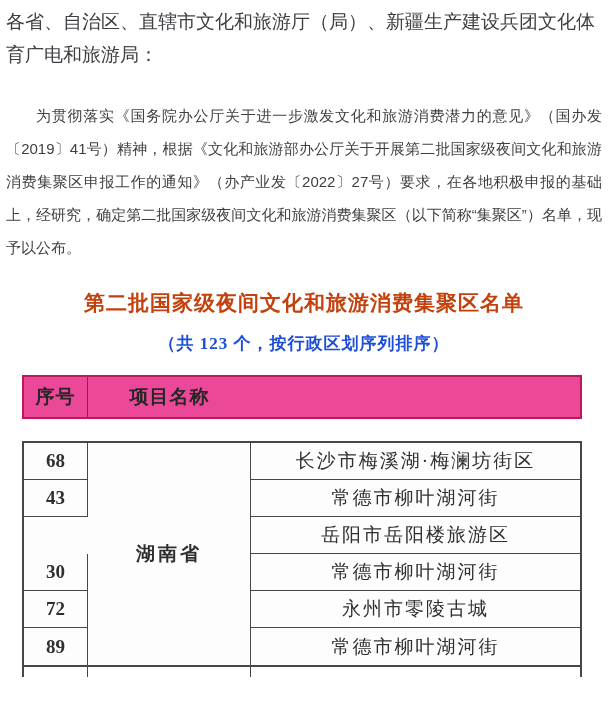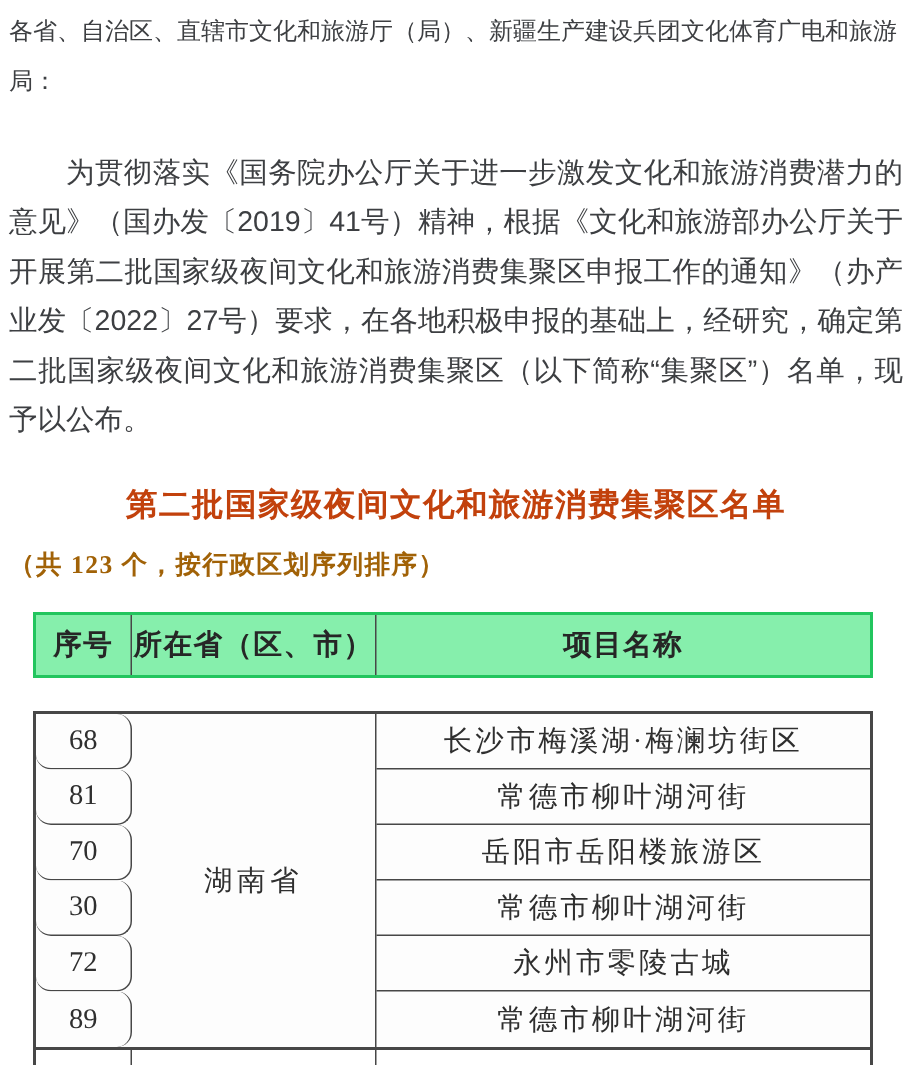--- a/index.html
+++ b/index.html
@@ -12,58 +12,59 @@
     height: 716px;
     overflow: hidden;
     font-family: "Liberation Sans", sans-serif;
     color: #3d3f42;
   }
   .page {
     padding: 5px 6px 0 6px;
     box-sizing: border-box;
   }
   .salutation {
-    font-size: 16px;
+    font-size: 19px;
     line-height: 33px;
     margin: 0 0 28px 0;
     color: #3d3f42;
   }
   .para {
-    font-size: 19px;
+    font-size: 15px;
     line-height: 33px;
     margin: 0;
     text-indent: 2em;
     text-align: justify;
     color: #3d3f42;
   }
   .list-title {
     margin: 25px 0 0 0;
     text-align: center;
     font-size: 21px;
     font-weight: bold;
     letter-spacing: 1px;
     color: #c2410c;
   }
   .list-subtitle {
     margin-top: 15px;
+    text-align: center;
     font-family: "Liberation Serif", serif;
     font-size: 17px;
     font-weight: bold;
     letter-spacing: 1px;
-    color: #a16207;
+    color: #1d4ed8;
   }
   .tablewrap {
     margin: 20px 0 0 16px;
     width: 560px;
   }
   .thead {
     display: grid;
     grid-template-columns: 64px 163px 1fr;
-    border: 2px solid #22c55e;
-    background: #86efac;
+    border: 2px solid #be185d;
+    background: #ec4899;
   }
   .th {
     height: 40px;
     display: flex;
     align-items: center;
     justify-content: center;
     font-size: 19px;
     font-weight: bold;
     color: #262626;
     letter-spacing: 1px;
@@ -82,30 +83,29 @@
     display: flex;
     align-items: center;
     justify-content: center;
     font-size: 19px;
     color: #2f2f2f;
   }
   .td.num {
     grid-column: 1;
     border-right: 1.5px solid #474747;
     border-bottom: 1.5px solid #474747;
-    font-weight: 400;
-    border-radius: 10px;
+    font-weight: 700;
   }
   .td.num.last { border-bottom: none; }
   .td.prov {
     grid-column: 2;
     grid-row: 1 / span 6;
     border-right: 1.5px solid #474747;
     letter-spacing: 3px;
-    font-weight: 400;
+    font-weight: 700;
   }
   .td.pname {
     grid-column: 3;
     border-bottom: 1.5px solid #474747;
     letter-spacing: 2px;
     font-weight: 500;
   }
   .td.pname.last { border-bottom: none; }
   .r1 { grid-row: 1; } .r2 { grid-row: 2; } .r3 { grid-row: 3; }
   .r4 { grid-row: 4; } .r5 { grid-row: 5; } .r6 { grid-row: 6; }
@@ -128,30 +128,28 @@
   <p class="para">为贯彻落实《国务院办公厅关于进一步激发文化和旅游消费潜力的意见》（国办发〔2019〕41号）精神，根据《文化和旅游部办公厅关于开展第二批国家级夜间文化和旅游消费集聚区申报工作的通知》（办产业发〔2022〕27号）要求，在各地积极申报的基础上，经研究，确定第二批国家级夜间文化和旅游消费集聚区（以下简称“集聚区”）名单，现予以公布。</p>
 
   <h2 class="list-title">第二批国家级夜间文化和旅游消费集聚区名单</h2>
 
   <div class="list-subtitle">（共 123 个，按行政区划序列排序）</div>
 
   <div class="tablewrap">
 
     <div class="thead">
       <div class="th c1">序号</div>
-      <div class="th c2">所在省（区、市）</div>
       <div class="th c3">项目名称</div>
     </div>
 
     <div class="tgap"></div>
 
     <div class="tbody">
       <div class="td num r1">68</div>
-      <div class="td num r2">81</div>
-      <div class="td num r3">70</div>
+      <div class="td num r2">43</div>
       <div class="td num r4">30</div>
       <div class="td num r5">72</div>
       <div class="td num r6 last">89</div>
 
       <div class="td prov">湖南省</div>
 
       <div class="td pname r1">长沙市梅溪湖·梅澜坊街区</div>
       <div class="td pname r2">常德市柳叶湖河街</div>
       <div class="td pname r3">岳阳市岳阳楼旅游区</div>
       <div class="td pname r4">常德市柳叶湖河街</div>

